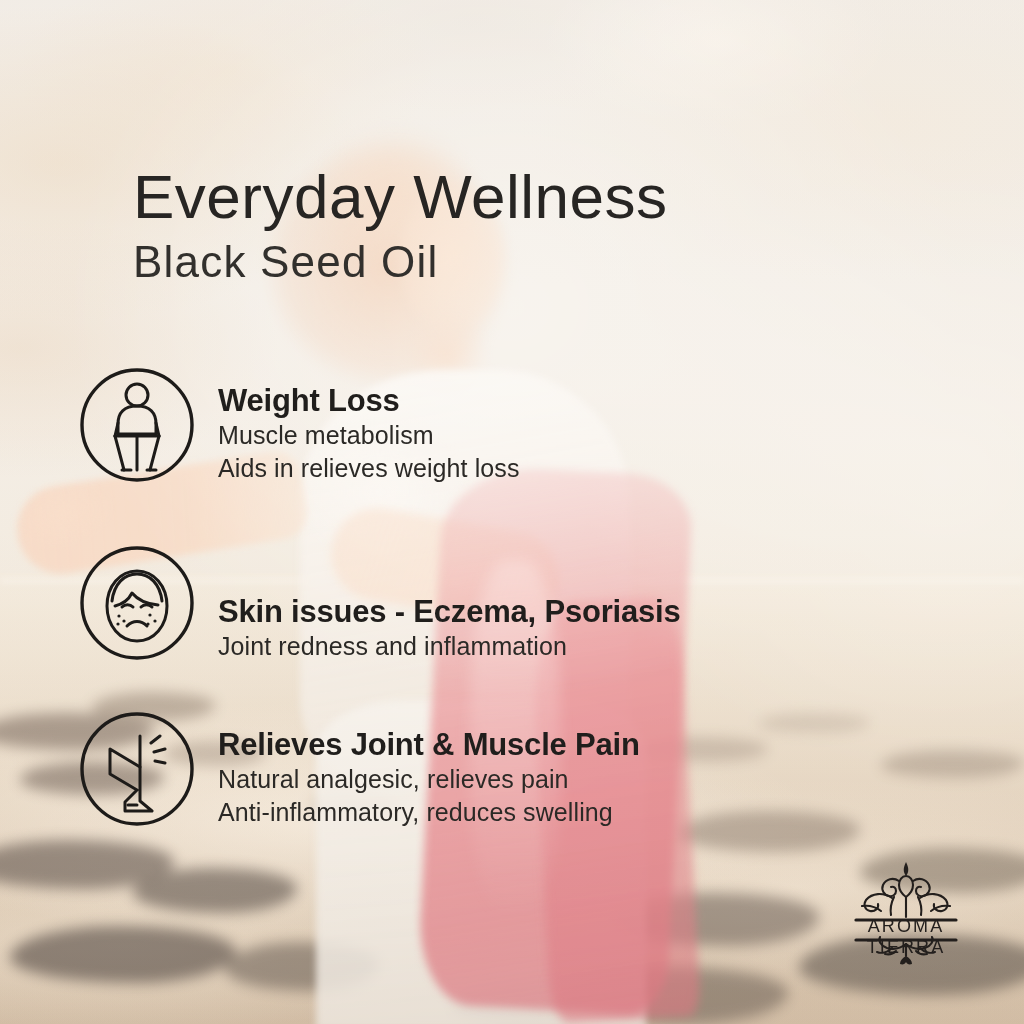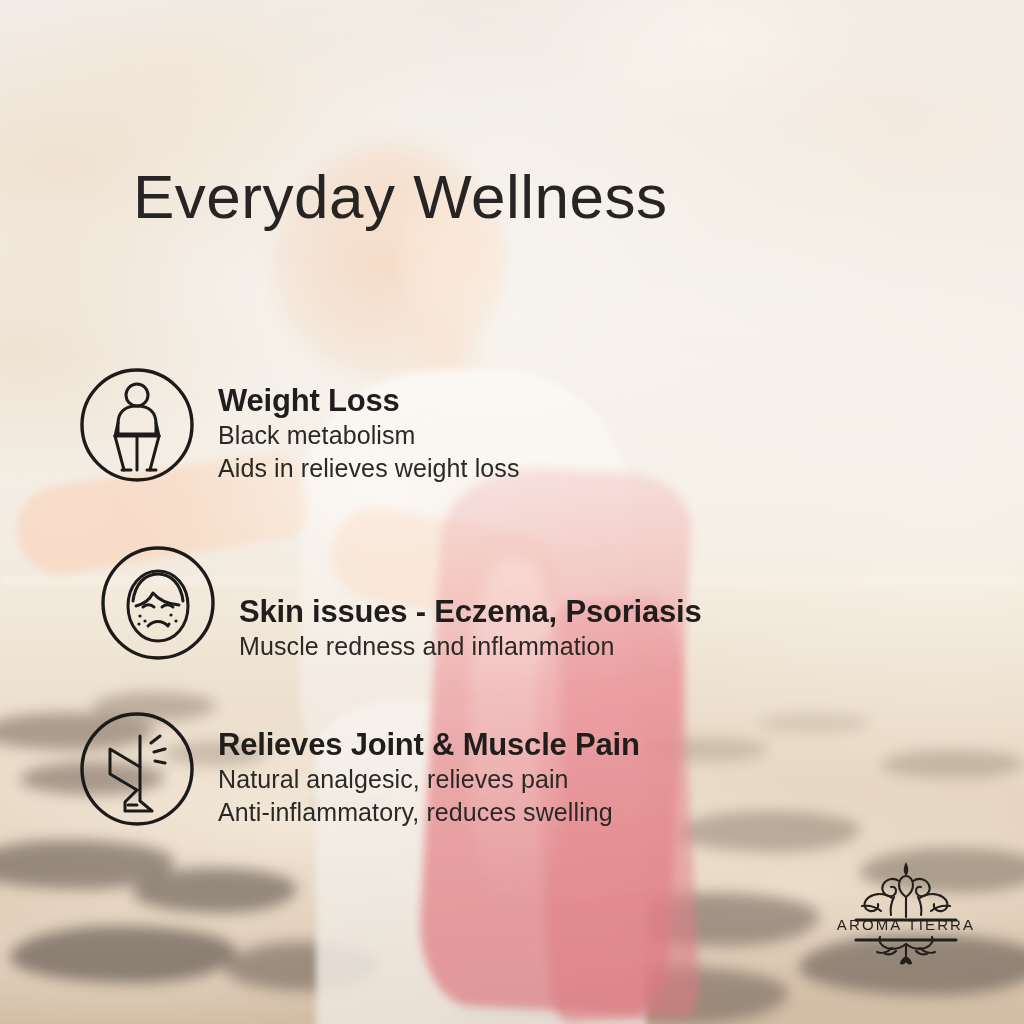--- a/index.html
+++ b/index.html
@@ -205,21 +205,21 @@
     font-size:31px;font-weight:700;letter-spacing:-.2px;color:#201e1c;
     line-height:1.15;white-space:nowrap;
   }
   .b-line{
     font-size:25px;font-weight:400;color:#2b2926;line-height:1.26;
     letter-spacing:.1px;white-space:nowrap;margin-top:1px;
   }
 
   
   .benefit.b1{margin-bottom:56px;}
-  .benefit.b2{margin-bottom:44px;padding-left:21px;}
+  .benefit.b2{margin-bottom:44px;}
 
   
   .logo{position:absolute;right:44px;bottom:50px;width:148px;text-align:center;}
   .logo svg{display:block;width:148px;height:120px;}
 </style>
 </head>
 <body>
 
 <div id="poster">
 
@@ -266,40 +266,41 @@
     <div class="fig-part scarf-hi"></div>
   </div>
 
   <div class="layer bg-bloom"></div>
   <div class="layer bg-wash"></div>
 
   <div class="content">
 
     <div class="titles">
       <div class="title-main">Everyday Wellness</div>
+      <div class="title-sub">Black Seed Oil</div>
     </div>
 
     <div class="benefits">
 
       <div class="benefit b1">
         <div class="benefit-icon">
           <svg viewBox="0 0 118 118" fill="none" stroke="#1d1b19" stroke-width="3" stroke-linecap="round" stroke-linejoin="round">
             <circle cx="59" cy="59" r="55" stroke-width="3.4"></circle>
             <circle cx="59" cy="29" r="11"></circle>
             <path d="M40 58c0-11 6-18 19-18s19 7 19 18v10H40z"></path>
             <path d="M40 57l-3 13M78 57l3 13"></path>
             <path d="M37 70h44"></path>
             <path d="M37 70l9 34M81 70l-9 34"></path>
             <path d="M59 70v34"></path>
             <path d="M44 104h9M69 104h9"></path>
           </svg>
         </div>
         <div class="benefit-text">
           <div class="b-head">Weight Loss</div>
-          <div class="b-line">Black metabolism</div>
+          <div class="b-line">Muscle metabolism</div>
           <div class="b-line">Aids in relieves weight loss</div>
         </div>
       </div>
 
       <div class="benefit b2">
         <div class="benefit-icon">
           <svg viewBox="0 0 118 118" fill="none" stroke="#1d1b19" stroke-width="3" stroke-linecap="round" stroke-linejoin="round">
             <circle cx="59" cy="59" r="55" stroke-width="3.4"></circle>
             <path d="M29 62c0-20 13-35 30-35s30 15 30 35-13 35-30 35-30-15-30-35z"></path>
             <path d="M34 57c2-17 12-27 25-27s23 10 25 27"></path>
@@ -309,21 +310,21 @@
             <circle cx="41" cy="72" r="1.6" fill="#1d1b19" stroke="none"></circle>
             <circle cx="46" cy="77" r="1.6" fill="#1d1b19" stroke="none"></circle>
             <circle cx="40" cy="80" r="1.6" fill="#1d1b19" stroke="none"></circle>
             <circle cx="72" cy="71" r="1.6" fill="#1d1b19" stroke="none"></circle>
             <circle cx="77" cy="77" r="1.6" fill="#1d1b19" stroke="none"></circle>
             <circle cx="70" cy="80" r="1.6" fill="#1d1b19" stroke="none"></circle>
           </svg>
         </div>
         <div class="benefit-text">
           <div class="b-head">Skin issues - Eczema, Psoriasis</div>
-          <div class="b-line">Muscle redness and inflammation</div>
+          <div class="b-line">Joint redness and inflammation</div>
         </div>
       </div>
 
       <div class="benefit b3">
         <div class="benefit-icon">
           <svg viewBox="0 0 118 118" fill="none" stroke="#1d1b19" stroke-width="3" stroke-linecap="round" stroke-linejoin="round">
             <circle cx="59" cy="59" r="55" stroke-width="3.4"></circle>
             <path d="M32 39l30 18v34l12 10H47v-9l12-12-27-16z"></path>
             <path d="M62 57V26"></path>
             <path d="M50 95h9"></path>
@@ -356,18 +357,18 @@
 
         <path d="M24 86h100" stroke-width="3.2"></path>
 
         <path d="M74 90c-5 4-12 6-19 4-6-2-9-7-7-11M74 90c5 4 12 6 19 4 6-2 9-7 7-11"></path>
         <path d="M60 94c-4 4-10 6-15 4M88 94c4 4 10 6 15 4"></path>
         <path d="M74 90v12"></path>
         <path d="M74 102c-4 2-6 5-6 8 3 1 5 0 6-2 1 2 3 3 6 2 0-3-2-6-6-8z" fill="#231f1d" stroke="none"></path>
         <path d="M64 97c-3 3-7 4-11 3M84 97c3 3 7 4 11 3"></path>
       </svg>
       <div style="position:absolute;left:0;right:0;top:62px;
-                  font-size:15px;letter-spacing:2.1px;color:#231f1d;
+                  font-size:18px;letter-spacing:2.1px;color:#231f1d;
                   font-family:'Liberation Sans',sans-serif;">AROMA TIERRA</div>
     </div>
 
   </div>
 </div>
 
 </body></html>

